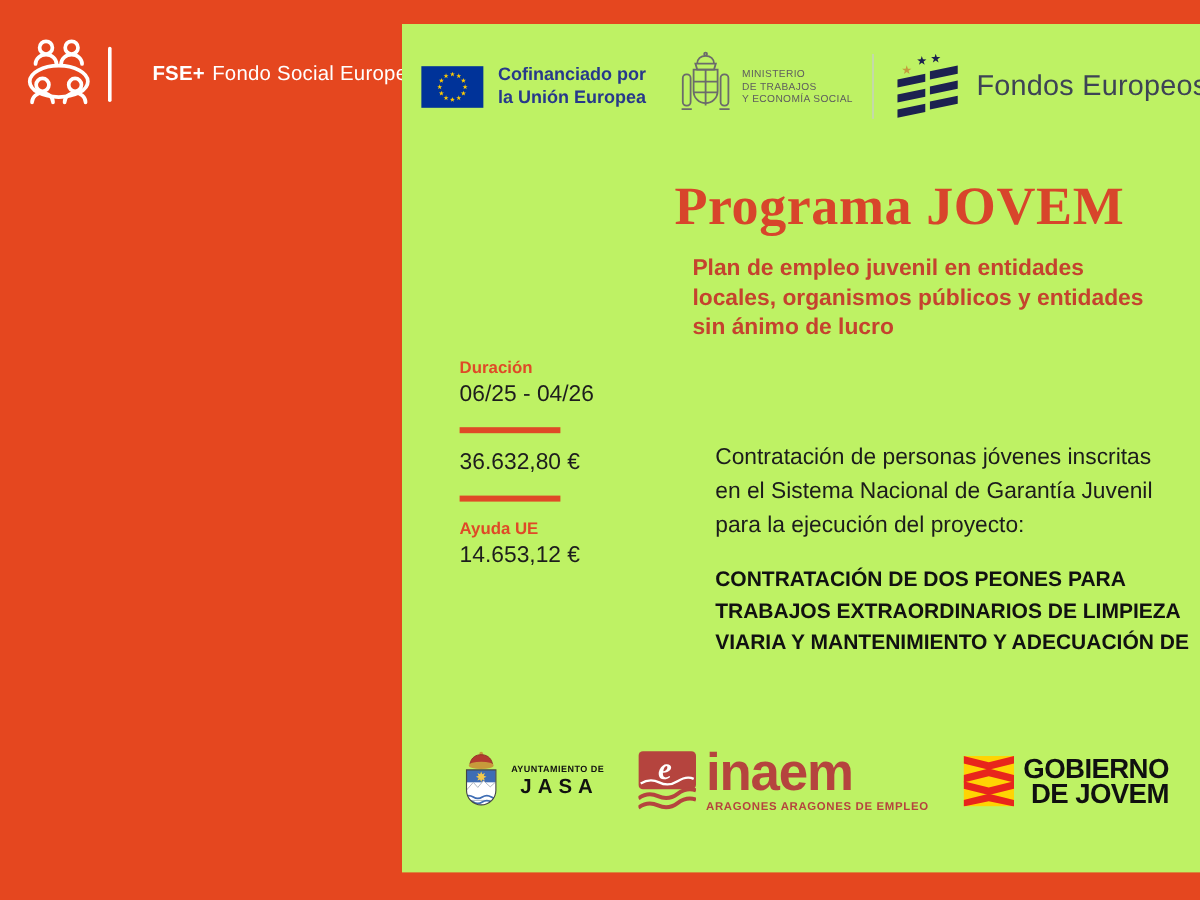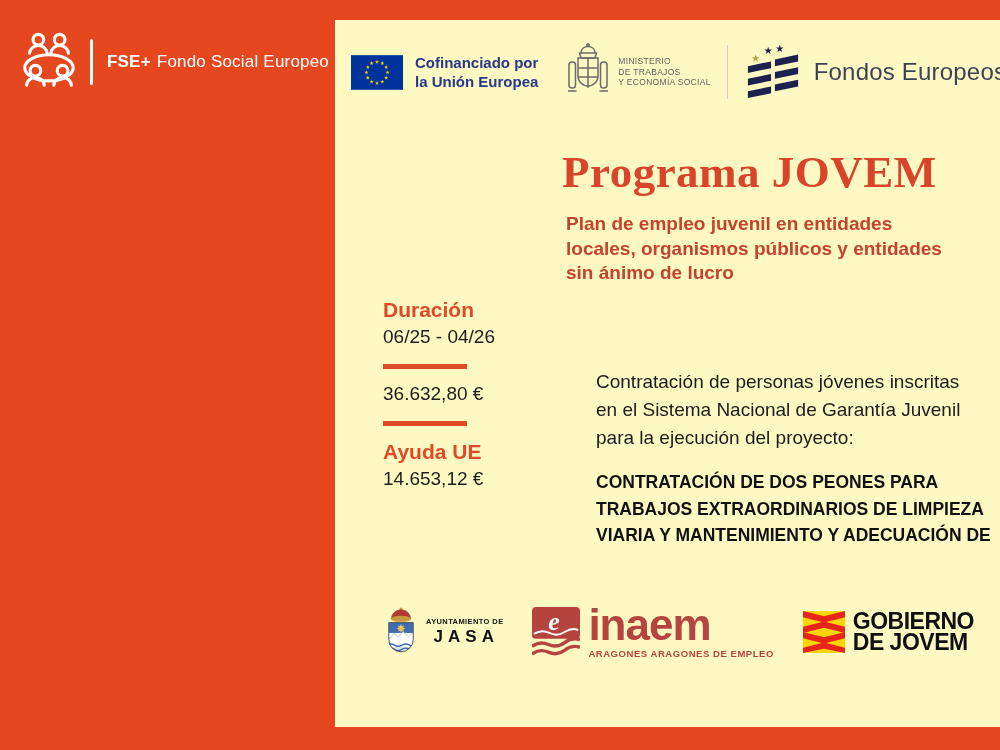--- a/index.html
+++ b/index.html
@@ -5,65 +5,65 @@
   * { margin:0; padding:0; box-sizing:border-box; }
   html,body { width:1000px; height:750px; }
   body { font-family:"Liberation Sans", sans-serif; background:#E5471F; overflow:hidden; }
   .page { position:relative; width:1000px; height:750px; background:#E5471F; }
 
   
   .fse { position:absolute; left:18px; top:28px; display:flex; align-items:center; }
   .fse-icon { width:62px; height:68px; }
   .fse-sep { width:3px; height:46px; background:#ffffff; margin:0 14px 0 10px; border-radius:2px; }
   .fse-text { color:#ffffff; font-size:17px; letter-spacing:0.2px; }
-  .fse-text b { font-weight:700; margin-right:6px; }
-
-  
-  .card { position:absolute; left:335px; top:20px; width:665px; height:707px; background:#fef9c3; }
+  .fse-text b { font-weight:700; margin-right:6px;margin-left:20px; }
+
+  
+  .card { position:absolute; left:335px; top:20px; width:665px; height:707px; background:#bef264; }
 
   
   .logo-row { position:absolute; left:16px; top:18px; height:68px; display:flex; align-items:center; }
   .eu-flag { width:52px; height:35px; flex:0 0 auto; }
   .eu-text { margin-left:12px; font-size:15px; font-weight:700; color:#27388B; line-height:19px; white-space:nowrap; }
   .ministry { margin-left:28px; display:flex; align-items:center; }
   .ministry-arms { width:44px; height:60px; }
   .ministry-text { margin-left:8px; font-size:8.5px; color:#5E5E5E; line-height:10.5px; letter-spacing:0.3px; white-space:nowrap; }
   .vsep { width:1px; height:54px; background:#C9CBD6; margin:0 14px 0 16px; }
   .fondos { display:flex; align-items:center; }
   .fondos-emblem { width:62px; height:56px; }
   .fondos-text { margin-left:10px; font-size:24px; color:#3D4355; white-space:nowrap; letter-spacing:0.2px; }
 
   
   .title { position:absolute; left:227px; top:126px; font-family:"Liberation Serif", serif; font-weight:700; font-size:45px; color:#D8452B; white-space:nowrap; letter-spacing:0.5px; }
-  .subtitle { position:absolute; left:231px; top:192px; font-size:19px; font-weight:700; color:#C5432E; line-height:24.5px; }
+  .subtitle { position:absolute; left:242px; top:192px; font-size:19px; font-weight:700; color:#C5432E; line-height:24.5px; }
 
   
   .stats { position:absolute; left:48px; top:278px; width:170px; }
-  .stat-label { font-size:21px; font-weight:700; color:#DF4A27; }
+  .stat-label { font-size:14px; font-weight:700; color:#DF4A27; }
   .stat-value { font-size:19px; color:#1d1d1d; margin-top:4px; }
   .stat-div { width:84px; height:5px; background:#DF4A27; margin:16px 0 14px; }
 
   
   .desc { position:absolute; left:229px; top:348px; width:410px;margin-left:32px; }
   .desc-intro { font-size:19px; color:#1c1c1c; line-height:28px; }
   .desc-project { margin-top:17px; font-size:17.5px; font-weight:700; color:#111111; line-height:26.5px; }
 
   
-  .footer-row { position:absolute; left:50px; right:26px; top:584px; display:flex; justify-content:space-between; align-items:center; }
+  .footer-row { position:absolute; left:50px; right:26px; top:603px; display:flex; justify-content:space-between; align-items:center; }
   .jasa { display:flex; align-items:center; }
   .jasa-arms { width:32px; height:56px; }
   .jasa-text { margin-left:9px; text-align:center; color:#111; }
   .jasa-line1 { font-size:7.5px; font-weight:700; letter-spacing:0.4px; }
   .jasa-line2 { font-size:17px; font-weight:700; letter-spacing:5px; margin-top:1px; text-indent:3px; }
   .inaem { display:flex; align-items:flex-start; }
   .inaem-emblem { width:48px; height:52px; }
   .inaem-textcol { margin-left:8px; }
   .inaem-name { font-size:44px; font-weight:700; color:#B5443E; line-height:38px; letter-spacing:-1px; }
   .inaem-sub { font-size:9.5px; font-weight:700; color:#B5443E; letter-spacing:0.55px; margin-top:4px; }
-  .aragon { display:flex; align-items:center; }
+  .aragon { display:flex; align-items:center;text-align:right; }
   .aragon-flag { width:42px; height:42px; }
   .aragon-text { margin-left:8px; font-size:23px; font-weight:700; color:#101010; line-height:21px; letter-spacing:-0.5px; }
 </style>
 </head>
 <body>
 
 <div class="page">
 
   <header class="fse">
     <svg class="fse-icon" viewBox="0 0 64 64" fill="none" stroke="#ffffff" stroke-width="3.2" stroke-linecap="round">

